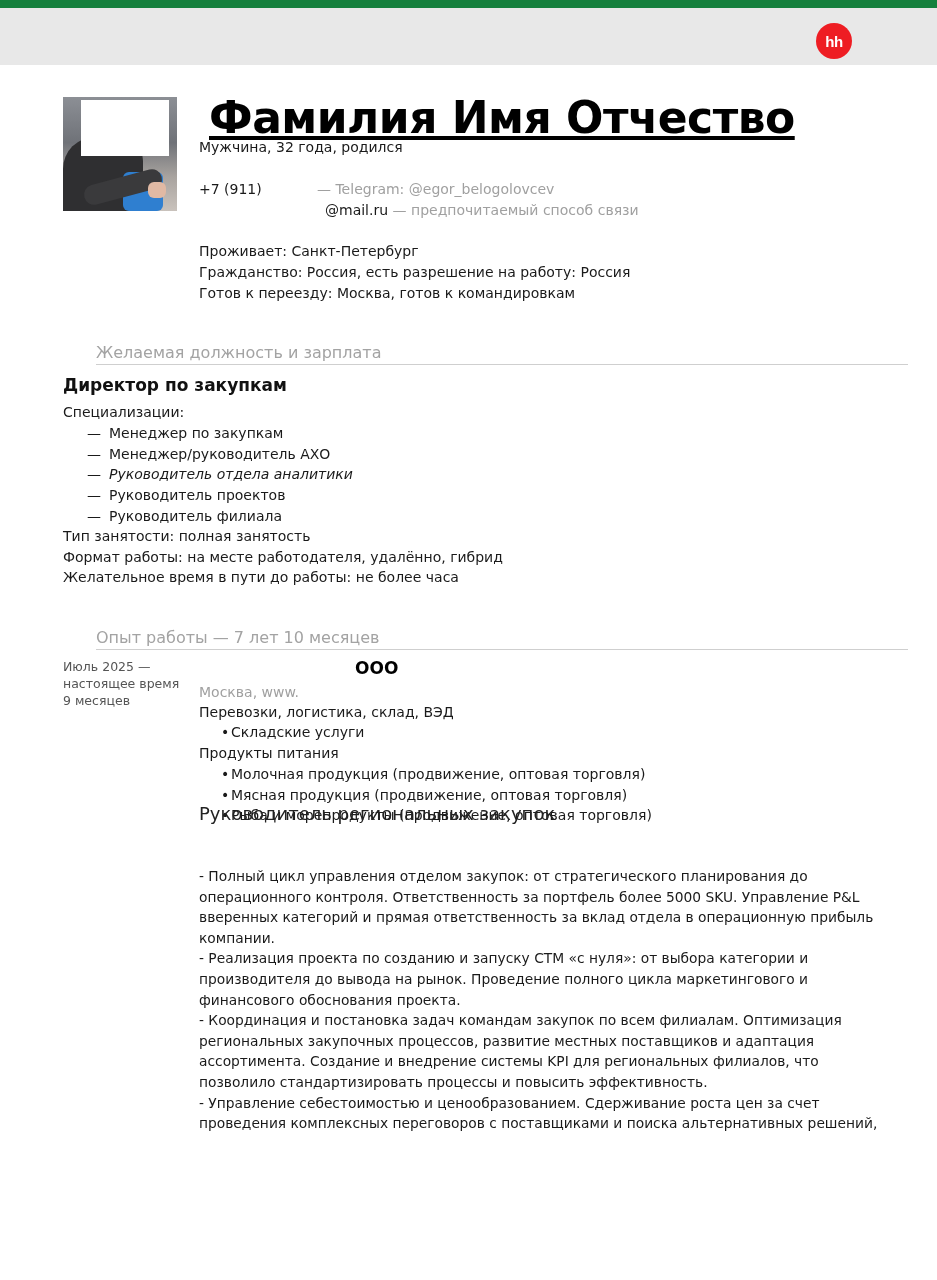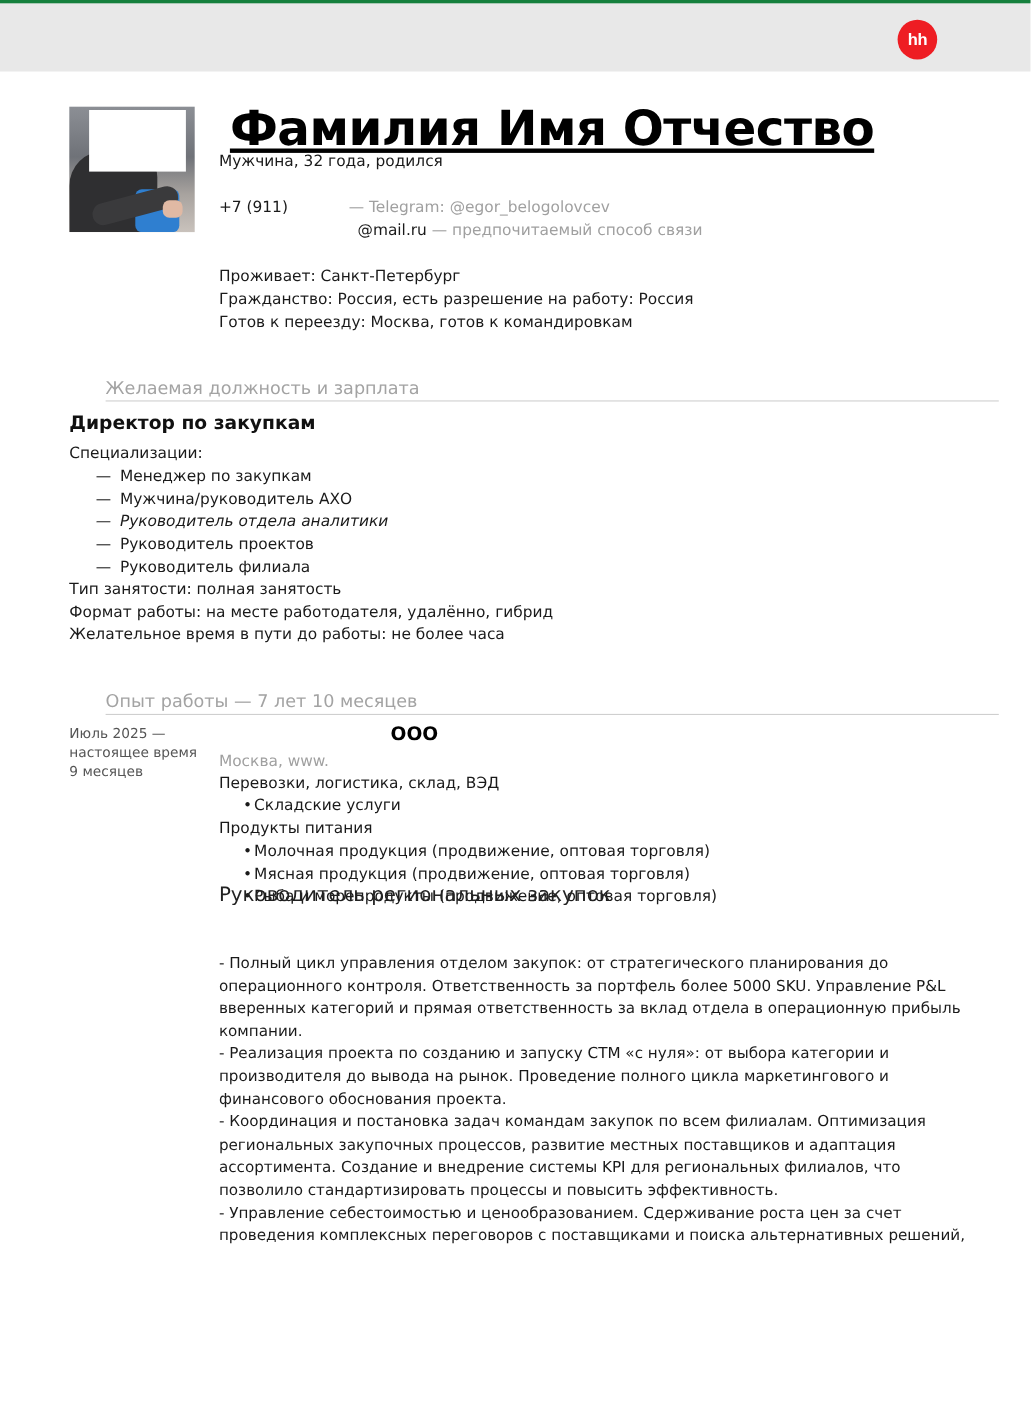--- a/index.html
+++ b/index.html
@@ -1,18 +1,18 @@
 <!DOCTYPE html>
 <html><head>
 <meta charset="utf-8">
 <style>
   * { box-sizing: border-box; margin: 0; padding: 0; }
   html, body { width: 937px; height: 1280px; overflow: hidden; background: #fff; }
   body { font-family: "DejaVu Sans", "Liberation Sans", sans-serif; color: #1a1a1a; position: relative; }
-  .topbar { position: absolute; left: 0; top: 0; width: 937px; height: 65px; background: #e8e8e8; border-top: 3px solid #15803d; padding-left: 16px; }
+  .topbar { position: absolute; left: 0; top: 0; width: 937px; height: 65px; background: #e8e8e8; border-top: 8px solid #15803d; padding-left: 16px; }
   .hh-logo { position: absolute; left: 816px; top: 15px; width: 36px; height: 36px; border-radius: 50%; background: #ee1d23; color: #fff; font: bold 15px "Liberation Sans", sans-serif; display: flex; align-items: center; justify-content: center; letter-spacing: -0.5px; }
   .photo { position: absolute; left: 63px; top: 97px; width: 114px; height: 114px; overflow: hidden; background: linear-gradient(180deg,#8c8f95 0%,#6f7278 40%,#a8a39f 70%,#c9c2bc 100%); }
   .photo .body-shape { position: absolute; left: 0; top: 40px; width: 80px; height: 80px; background: #2f2f31; border-radius: 40% 30% 0 0; }
   .photo .arm { position: absolute; left: 20px; top: 80px; width: 80px; height: 20px; background: #3a3a3c; transform: rotate(-15deg); border-radius: 10px; }
   .photo .blue { position: absolute; left: 60px; top: 75px; width: 40px; height: 39px; background: #2f7fd0; border-radius: 6px; }
   .photo .hand { position: absolute; left: 85px; top: 85px; width: 18px; height: 16px; background: #e0b9a4; border-radius: 6px; }
   .photo .mask { position: absolute; left: 18px; top: 3px; width: 88px; height: 56px; background: #fff; }
   .name { position: absolute; left: 209px; top: 92px; font: bold 44px "DejaVu Sans", sans-serif; color: #000; letter-spacing: -0.5px; white-space: nowrap; text-decoration: underline; }
   .t { position: absolute; font-size: 14px; line-height: 20px; white-space: nowrap; }
   .gray { color: #a0a0a0; }
@@ -48,21 +48,21 @@
   <span class="gray">— предпочитаемый способ связи</span>
 </div>
 <div class="t" style="left:199px;top:241px;">Проживает: Санкт-Петербург</div>
 <div class="t" style="left:199px;top:262px;">Гражданство: Россия, есть разрешение на работу: Россия</div>
 <div class="t" style="left:199px;top:283px;">Готов к переезду: Москва, готов к командировкам</div>
 
 <div class="sec" style="top:343px;">Желаемая должность и зарплата</div>
 <div class="h2" style="top:375px;">Директор по закупкам</div>
 <div class="t" style="left:63px;top:402px;">Специализации:</div>
 <div class="t" style="left:87px;top:423px;"><span class="dash">—</span><span>Менеджер по закупкам</span></div>
-<div class="t" style="left:87px;top:444px;"><span class="dash">—</span><span>Мужчина/руководитель АХО</span></div>
+<div class="t" style="left:87px;top:444px;"><span class="dash">—</span><span>Менеджер/руководитель АХО</span></div>
 <div class="t" style="left:87px;top:464px;font-style:italic;"><span class="dash">—</span><span>Руководитель отдела аналитики</span></div>
 <div class="t" style="left:87px;top:485px;"><span class="dash">—</span><span>Руководитель проектов</span></div>
 <div class="t" style="left:87px;top:506px;"><span class="dash">—</span><span>Руководитель филиала</span></div>
 <div class="t" style="left:63px;top:526px;">Тип занятости: полная занятость</div>
 <div class="t" style="left:63px;top:547px;">Формат работы: на месте работодателя, удалённо, гибрид</div>
 <div class="t" style="left:63px;top:567px;">Желательное время в пути до работы: не более часа</div>
 
 <div class="sec" style="top:628px;">Опыт работы — 7 лет 10 месяцев</div>
 
 <div class="t" style="left:63px;top:658px;font-size:12.5px;line-height:17px;color:#555;">

